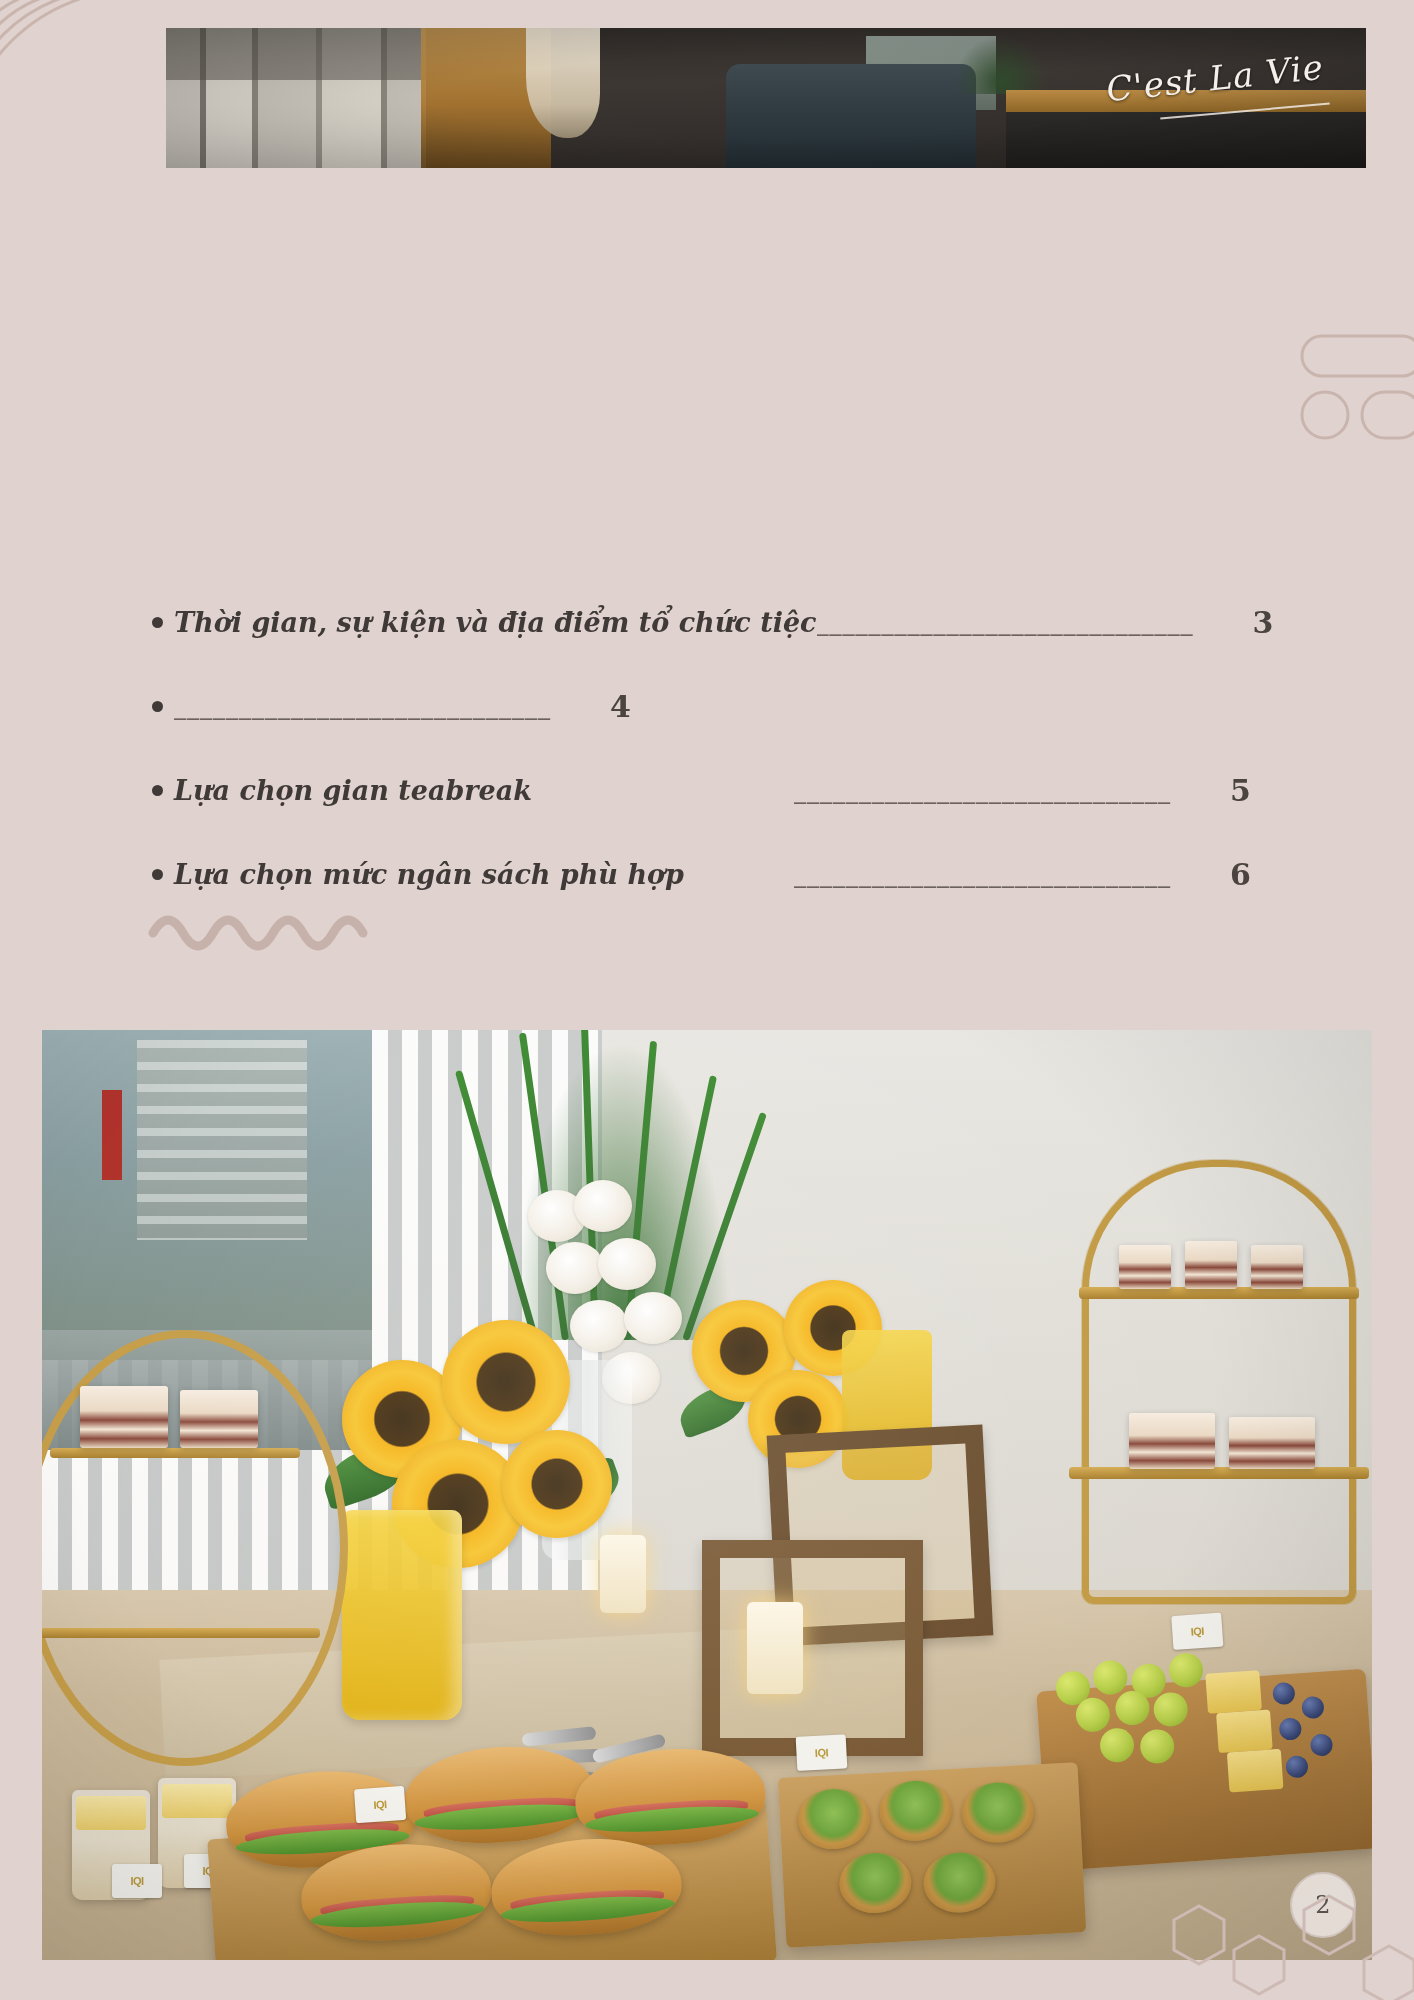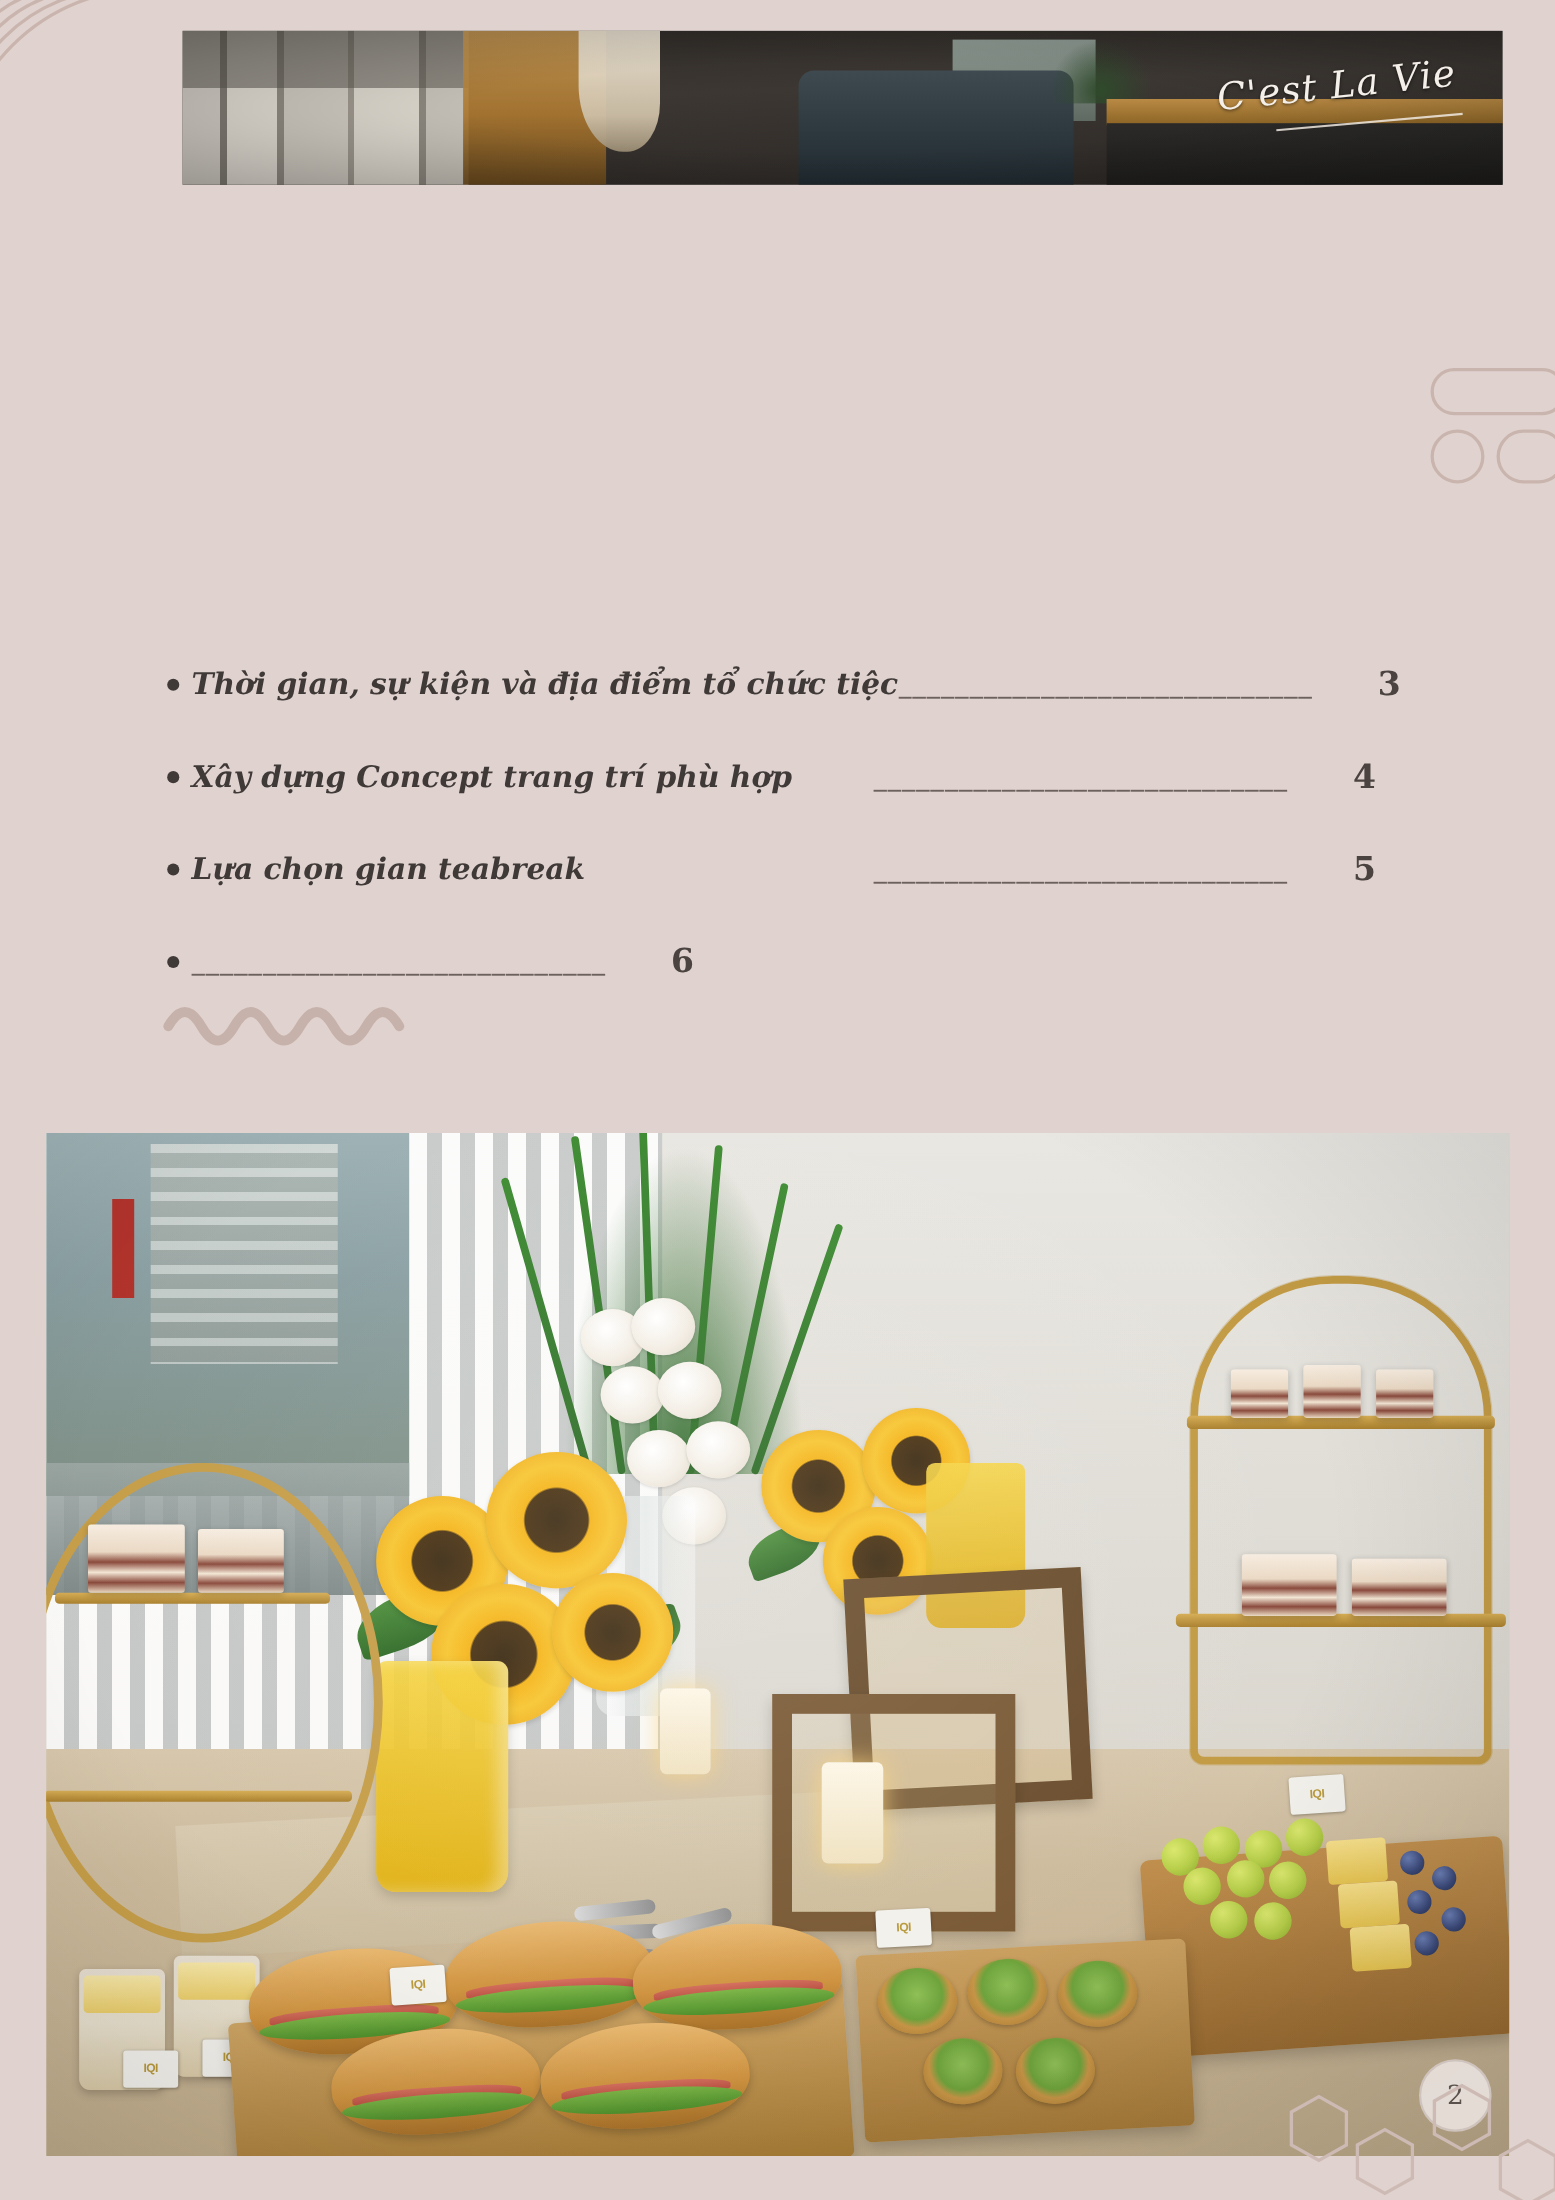--- a/index.html
+++ b/index.html
@@ -587,38 +587,38 @@
         </span>
       <span class="toc-label">Thời gian, sự kiện và địa điểm tổ chức tiệc</span>
       <span class="toc-dashes">_____________________________</span>
       <span class="toc-page">3</span>
     </div>
 
     <div class="toc-row">
       <span class="bullet">
           <i></i>
         </span>
-      <span class="toc-label">Xây dựng Concept trang trí phù hợp</span>
       <span class="toc-dashes">_____________________________</span>
       <span class="toc-page">4</span>
     </div>
 
     <div class="toc-row">
       <span class="bullet">
           <i></i>
         </span>
       <span class="toc-label">Lựa chọn gian teabreak</span>
       <span class="toc-dashes">_____________________________</span>
       <span class="toc-page">5</span>
     </div>
 
     <div class="toc-row">
       <span class="bullet">
           <i></i>
         </span>
+      <span class="toc-label">Lựa chọn mức ngân sách phù hợp</span>
       <span class="toc-dashes">_____________________________</span>
       <span class="toc-page">6</span>
     </div>
 
   </div>
 
   <svg class="squiggle" viewBox="0 0 250 46">
     <path d="M5,28 q15,-26 30,0 q15,26 30,0 q15,-26 30,0 q15,26 30,0 q15,-26 30,0 q15,26 30,0 q15,-26 30,0" fill="none" stroke="#c7b2ab" stroke-width="9" stroke-linecap="round"></path>
   </svg>
 

